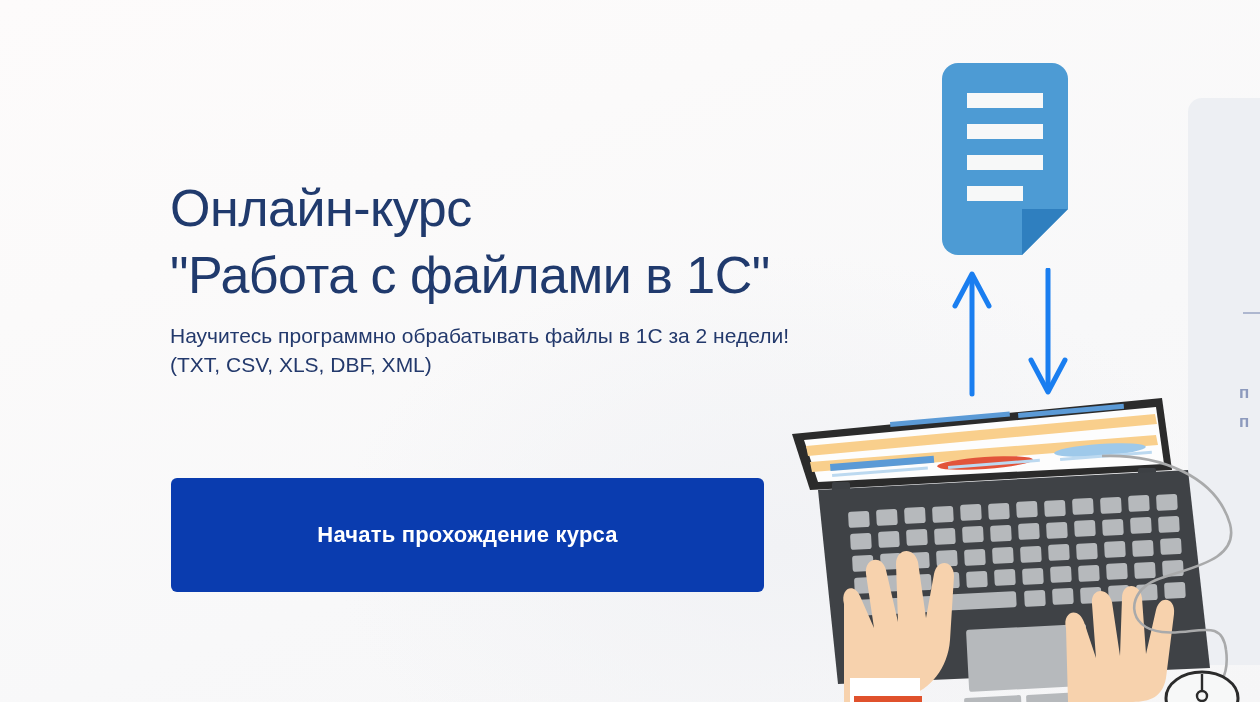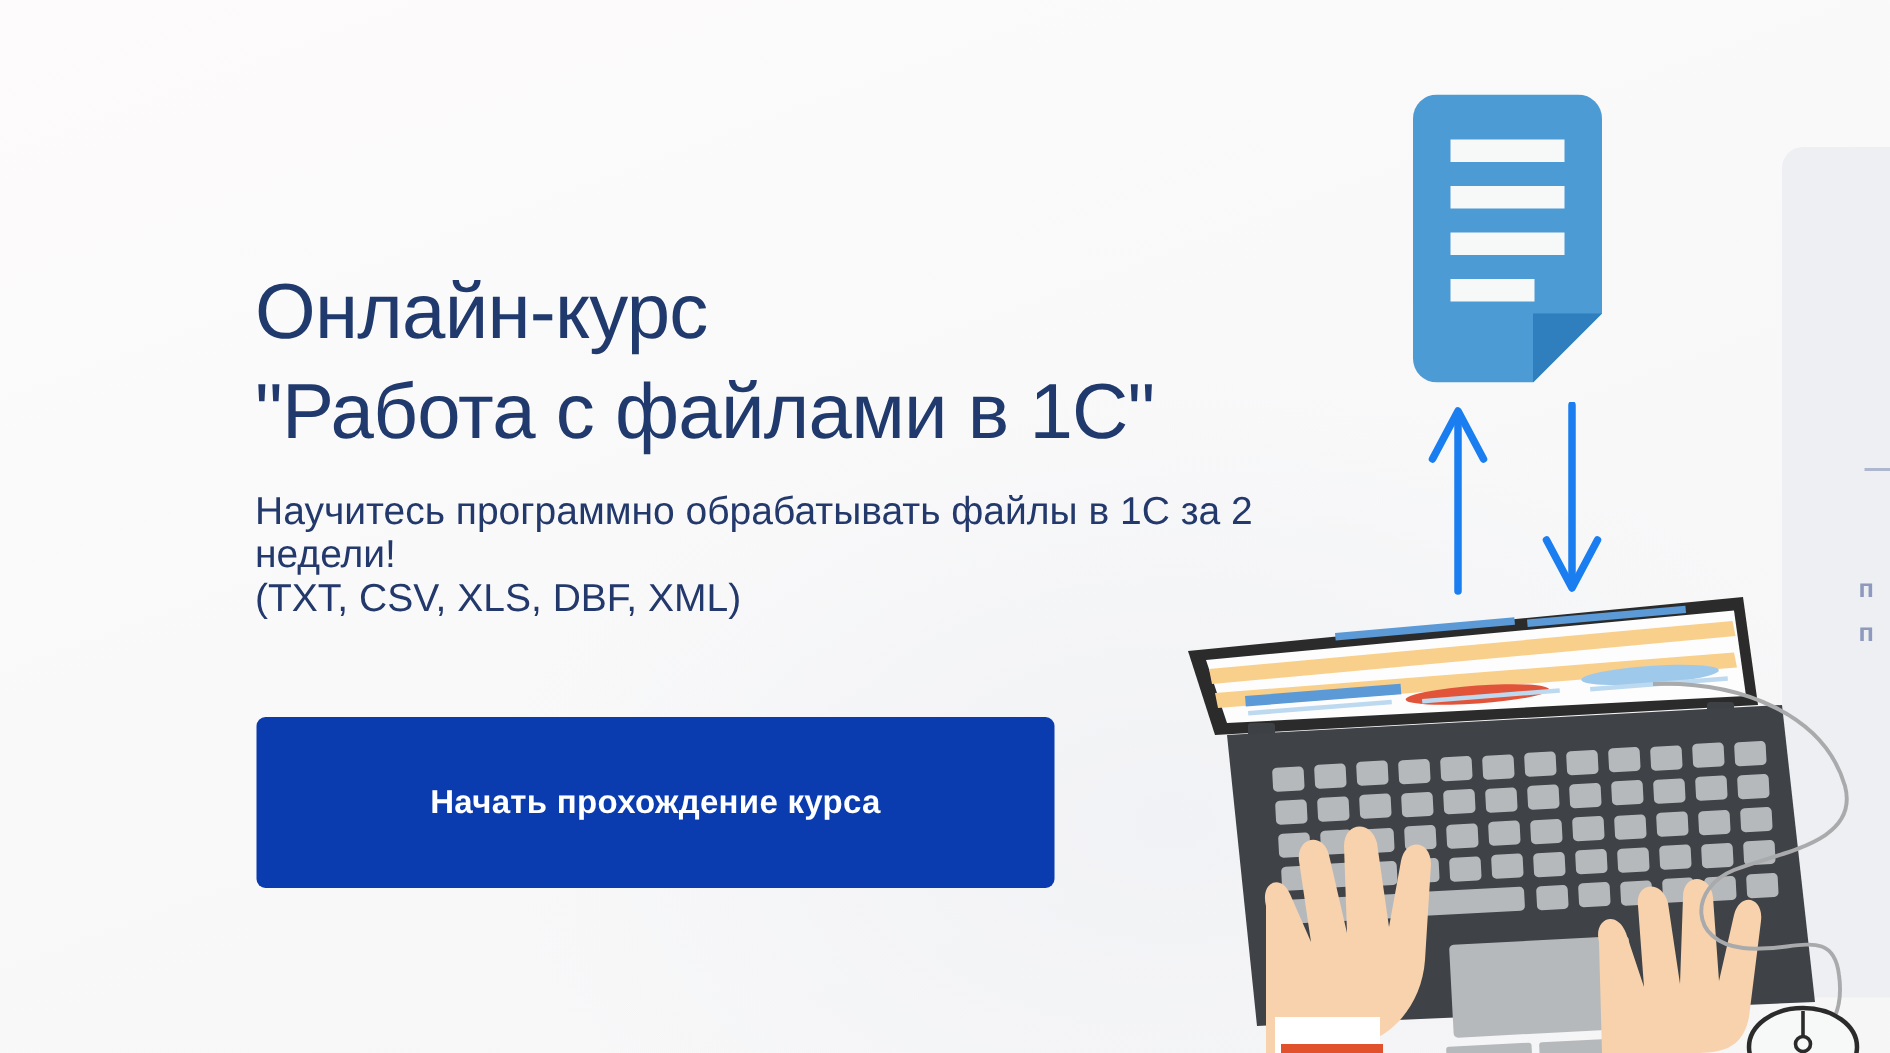--- a/index.html
+++ b/index.html
@@ -76,32 +76,32 @@
     font-weight: 500;
     letter-spacing: -0.5px;
     white-space: pre-line;
   }
   .hero-subtitle {
     position: absolute;
     left: 170px;
     top: 300px;
     width: 760px;
     color: #23396c;
-    font-size: 26px;
+    font-size: 21px;
     line-height: 29px;
     font-weight: 400;
     white-space: pre-line;
   }
 
   
   .cta-button {
     position: absolute;
     left: 171px;
     top: 478px;
-    width: 532px;
+    width: 593px;
     height: 114px;
     background: #0a3caf;
     border: none;
     border-radius: 6px;
     color: #ffffff;
     font-size: 22px;
     font-weight: 700;
     font-family: "Liberation Sans", "DejaVu Sans", sans-serif;
     letter-spacing: 0.2px;
     cursor: pointer;

